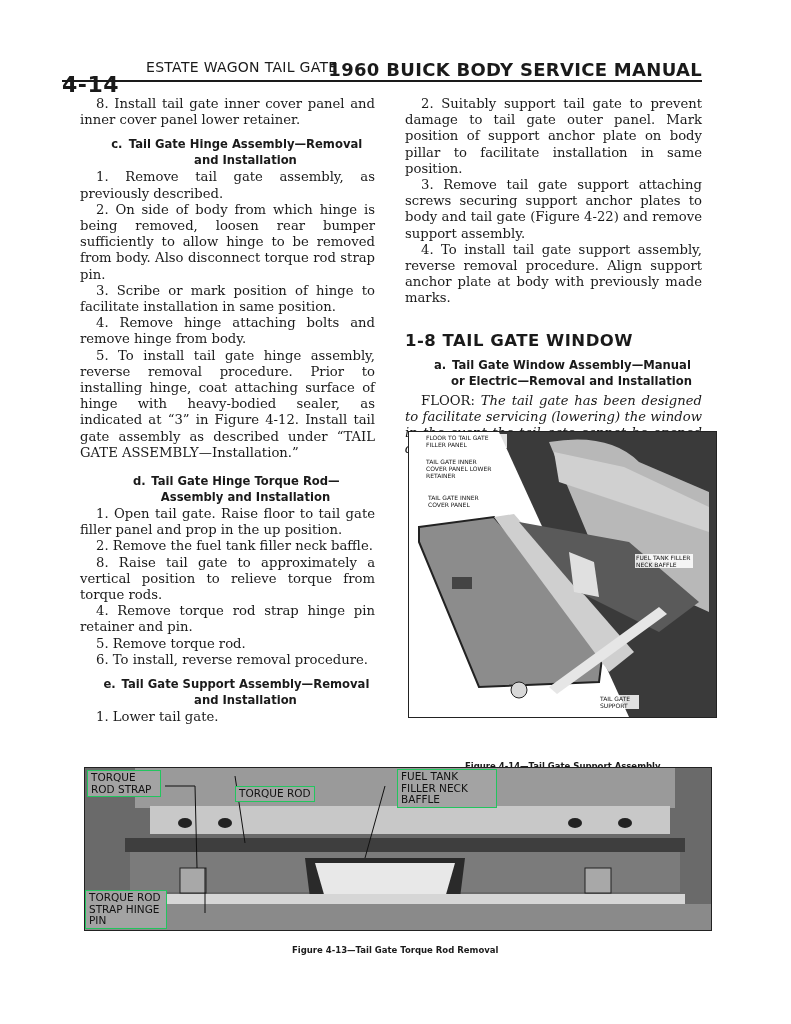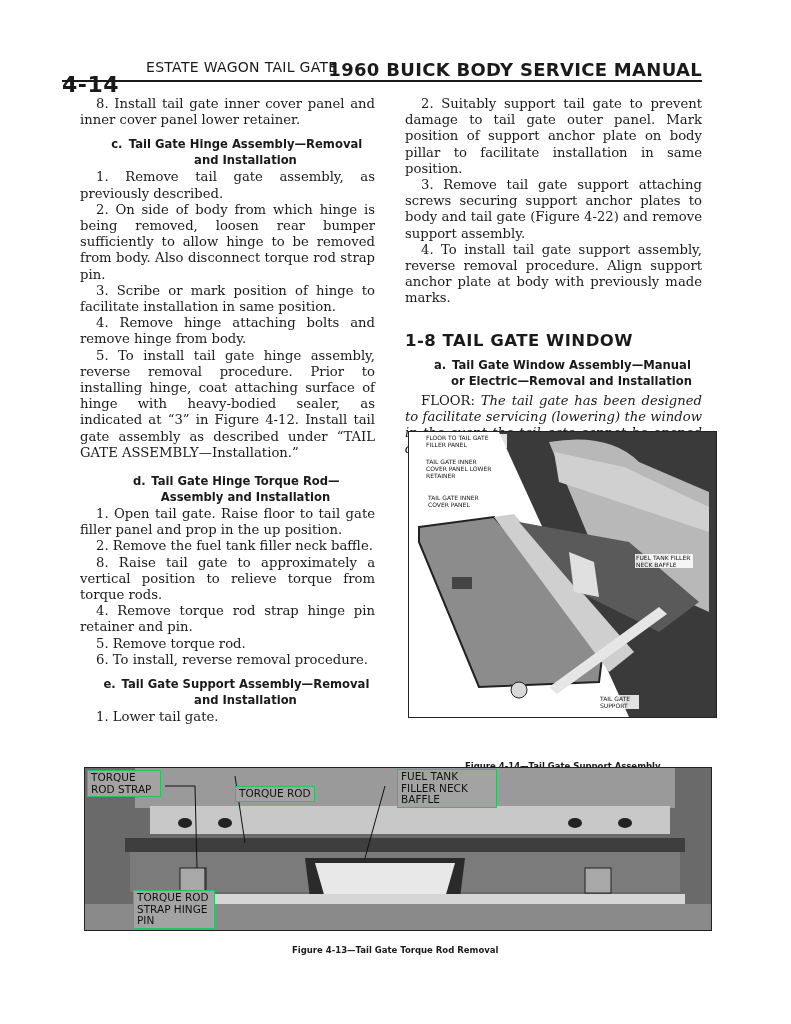--- a/index.html
+++ b/index.html
@@ -122,15 +122,15 @@
     <ellipse cx="540" cy="55" rx="7" ry="5" fill="#222"></ellipse>
     <line x1="80" y1="18" x2="110" y2="18" stroke="#111"></line>
     <line x1="110" y1="18" x2="112" y2="100" stroke="#111"></line>
     <line x1="150" y1="8" x2="160" y2="75" stroke="#111"></line>
     <line x1="300" y1="18" x2="280" y2="90" stroke="#111"></line>
     <line x1="120" y1="145" x2="120" y2="100" stroke="#111"></line>
   </svg>
   <div class="lbl2" style="left:2px;top:2px;width:66px;">TORQUE ROD STRAP</div>
   <div class="lbl2" style="left:150px;top:18px;">TORQUE ROD</div>
   <div class="lbl2" style="left:312px;top:1px;width:92px;">FUEL TANK FILLER NECK BAFFLE</div>
-  <div class="lbl2" style="left:0px;top:122px;width:74px;margin-left:48px;">TORQUE ROD STRAP HINGE PIN</div>
+  <div class="lbl2" style="left:0px;top:122px;width:74px;">TORQUE ROD STRAP HINGE PIN</div>
 </div>
 <div class="cap cap13">Figure 4-13—Tail Gate Torque Rod Removal</div>
 
 </body></html>

